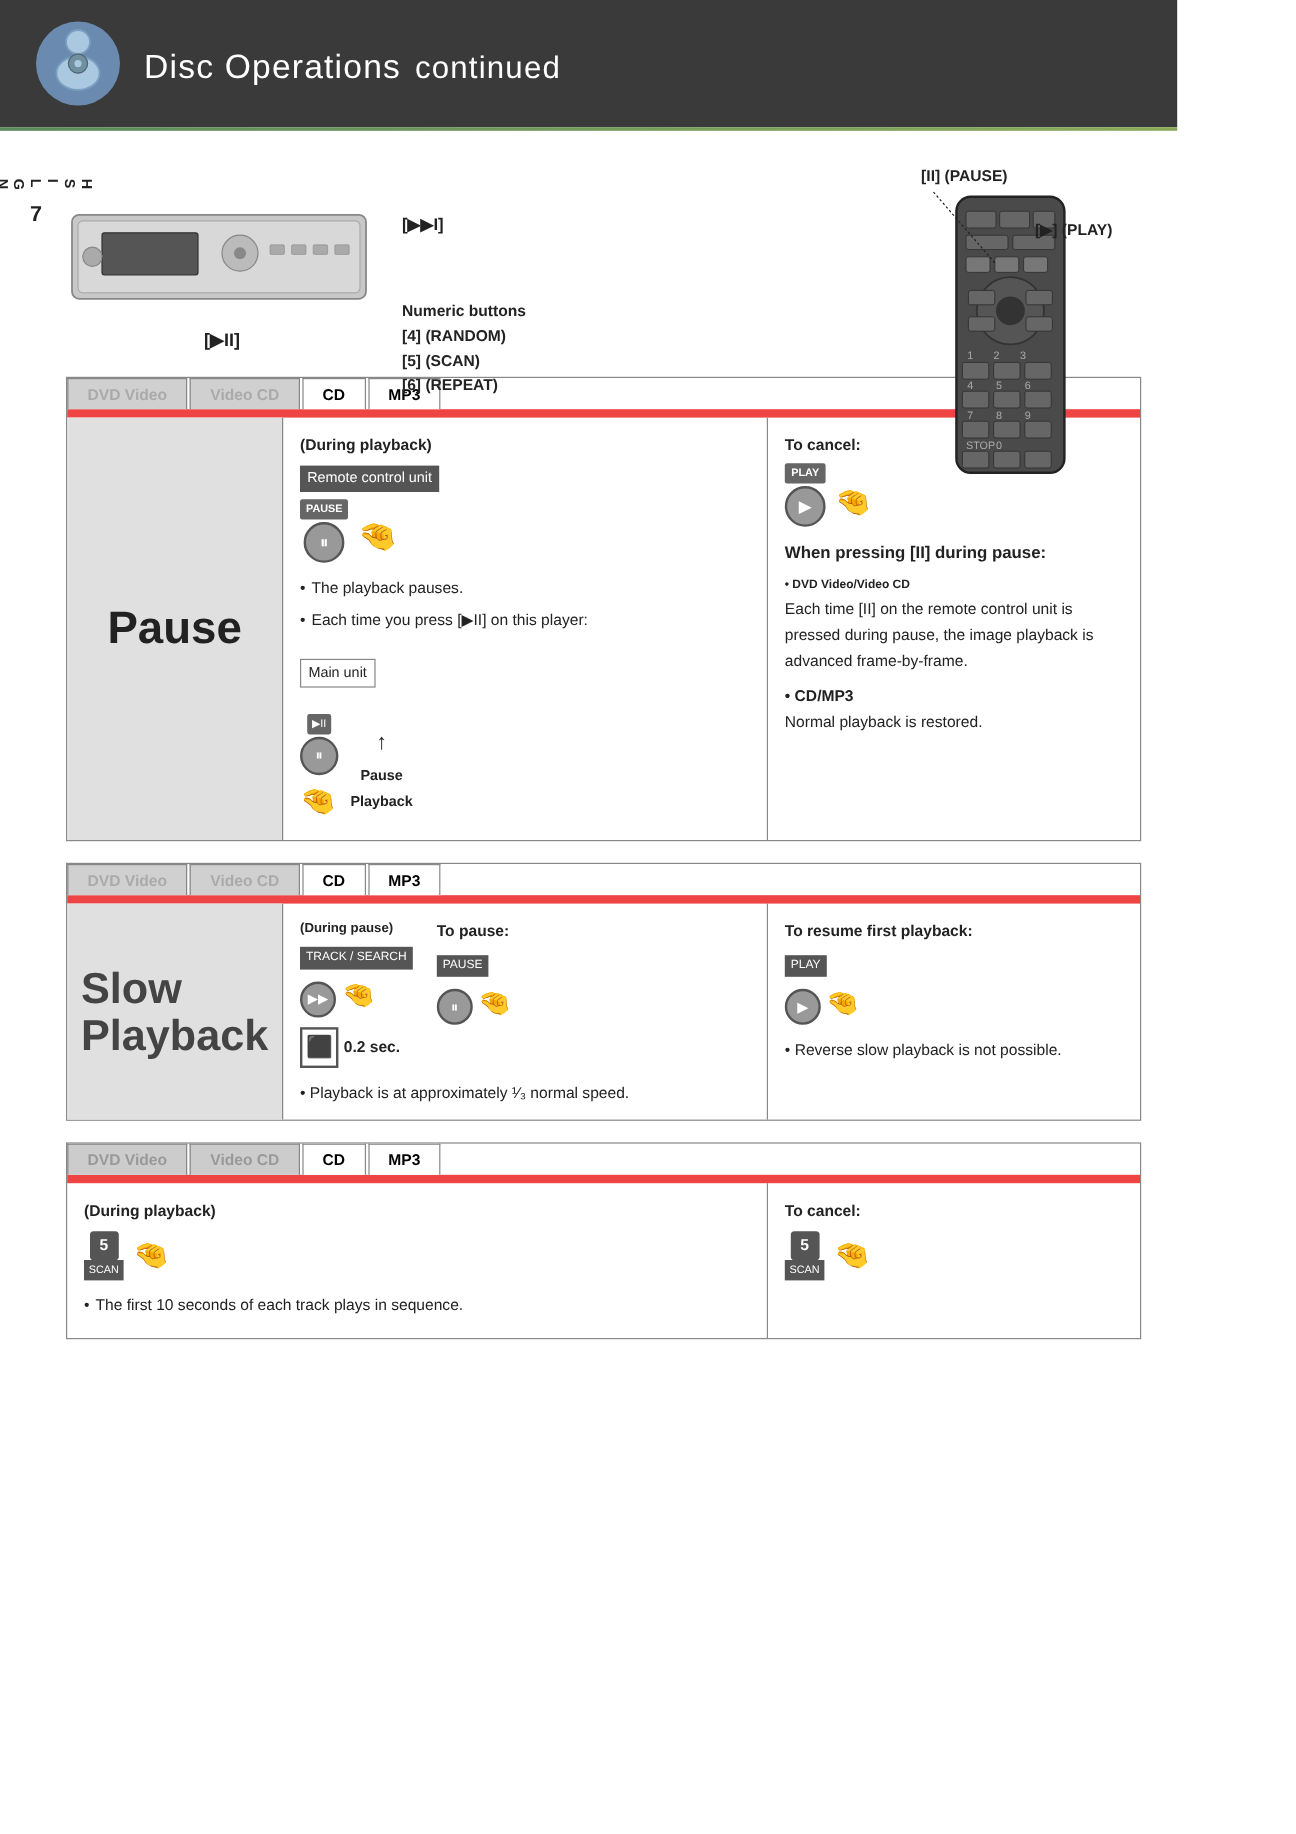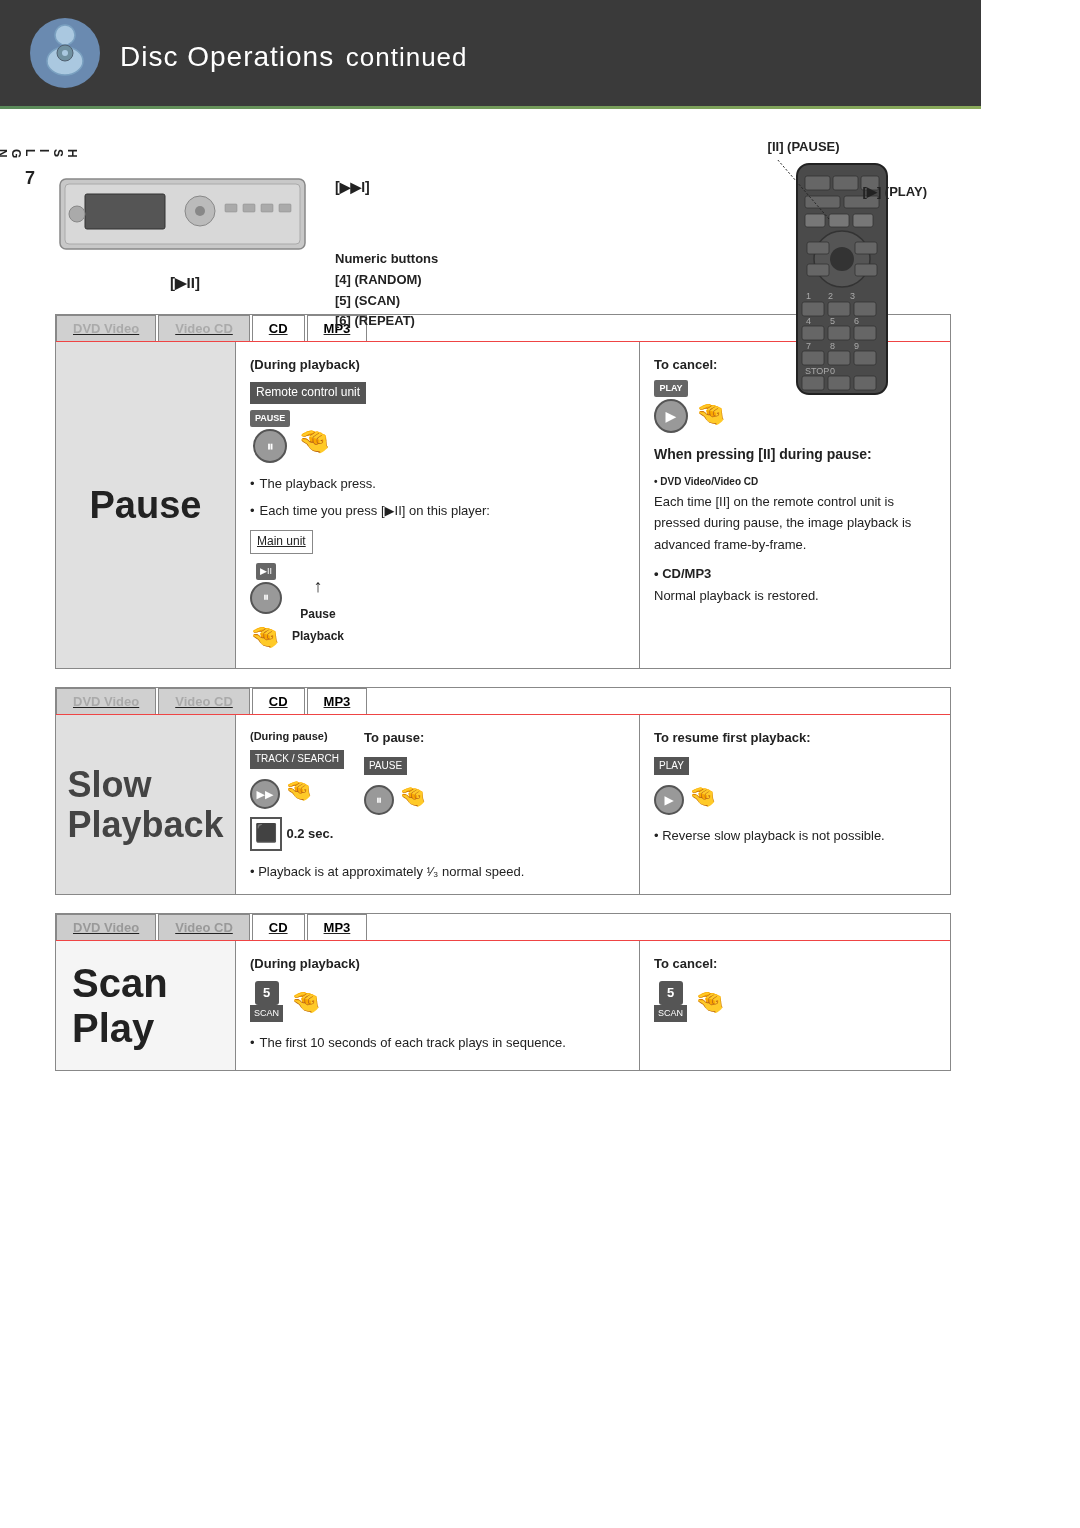--- a/index.html
+++ b/index.html
@@ -91,22 +91,21 @@
       background: #d0d0d0;
       color: #aaa;
     }
 
     .section-block {
       border: 1.5px solid #888;
       margin-bottom: 18px;
     }
     .section-block-header {
       display: flex;
-      border-bottom: 1px solid #ef4444;
-      text-decoration: underline;
+      border-bottom: 7px solid #ef4444;
     }
 
     .content-3col {
       display: flex;
     }
     .col-title {
       background: #e0e0e0;
       width: 180px;
       flex-shrink: 0;
       padding: 18px 16px;
@@ -304,27 +303,27 @@
             <div style="display:flex; align-items:flex-end; gap:8px; margin-bottom:10px;">
 
               <div class="play-btn-graphic">
                 <div class="play-btn-top">PAUSE</div>
                 <div class="play-btn-circle">⏸</div>
               </div>
               <span style="font-size:26px;">🤏</span>
             </div>
             <div class="bullet-item">
               <span class="bullet">•</span>
-              <span>The playback press.</span>
+              <span>The playback pauses.</span>
             </div>
             <div class="bullet-item">
               <span class="bullet">•</span>
               <span>Each time you press [▶II] on this player:</span>
             </div>
-            <div style="display:inline-block; border:1px solid #888; padding:1px 6px; font-size:12px; margin:4px 0;text-decoration:underline;">Main unit</div>
+            <div style="display:inline-block; border:1px solid #888; padding:1px 6px; font-size:12px; margin:17px 0;">Main unit</div>
             <div style="display:flex; align-items:center; gap:10px; margin-top:5px;">
               <div style="display:flex; flex-direction:column; align-items:flex-start; gap:3px;">
 
                 <div style="display:flex; flex-direction:column; align-items:center;">
                   <div style="background:#666; color:#fff; font-size:9px; padding:1px 4px; border-radius:2px; margin-bottom:2px;">▶II</div>
                   <div style="width:32px; height:32px; border-radius:50%; background:#999; border:2px solid #555; display:flex; align-items:center; justify-content:center; color:#fff; font-size:12px;">⏸</div>
                 </div>
                 <span style="font-size:24px;">🤏</span>
               </div>
               <div style="display:flex; flex-direction:column; align-items:center; font-size:12px; font-weight:bold; gap:3px;">
@@ -421,23 +420,20 @@
       </div>
 
       <div class="section-block section-scan">
         <div class="section-block-header">
           <div class="tab-btn dim" style="background:#ccc; color:#999;">DVD Video</div>
           <div class="tab-btn dim" style="background:#ccc; color:#999;">Video CD</div>
           <div class="tab-btn active">CD</div>
           <div class="tab-btn active">MP3</div>
         </div>
         <div class="content-3col">
-          <div class="col-title" style="background:#f5f5f5;">
-            <span style="font-size:40px; font-weight:bold;">Scan Play</span>
-          </div>
           <div class="col-mid">
             <div style="font-size:13px; font-weight:bold; margin-bottom:6px;">(During playback)</div>
             <div style="display:flex; align-items:flex-end; gap:8px; margin-bottom:10px;">
               <div class="play-btn-graphic">
                 <div style="display:flex; flex-direction:column; align-items:center;">
                   <div style="background:#555; color:#fff; font-size:13px; font-weight:bold; width:24px; height:24px; display:flex; align-items:center; justify-content:center; border-radius:3px;">5</div>
                   <div style="font-size:9px; background:#555; color:#fff; padding:1px 4px;">SCAN</div>
                 </div>
               </div>
               <span style="font-size:24px;">🤏</span>

